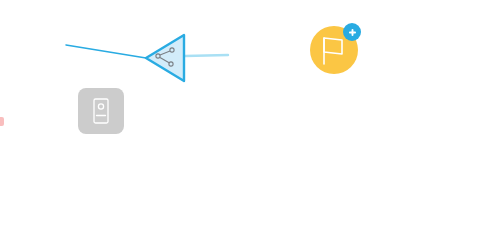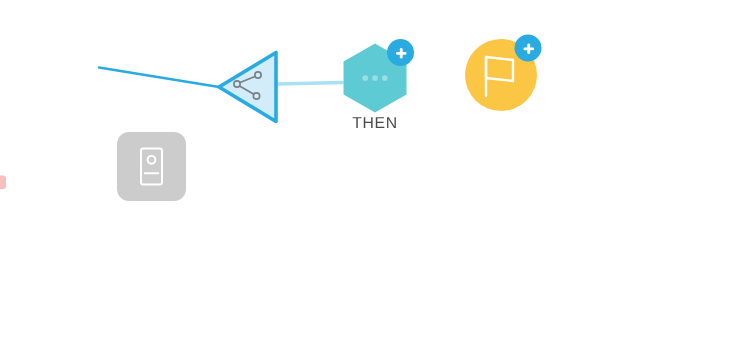--- a/index.html
+++ b/index.html
@@ -73,37 +73,20 @@
       <g stroke="#7a7f85" stroke-width="1.1" fill="none">
         <circle cx="16" cy="28" r="2.1"></circle>
         <circle cx="30" cy="22" r="2.1"></circle>
         <circle cx="29" cy="36" r="2.1"></circle>
         <path d="M18 27 L28 23"></path>
         <path d="M18 29.5 L27.5 35"></path>
       </g>
     </svg>
   </div>
 
-  <div class="node" style="left:224px; top:27px; width:56px; height:62px;">
-    <svg class="node-shape" width="52" height="50" viewBox="0 0 52 50">
-      <polygon points="26,2 47,14 47,36 26,48 5,36 5,14" fill="#5ecbd4"></polygon>
-      <g fill="#9adee3">
-        <circle cx="19.5" cy="25" r="1.9"></circle>
-        <circle cx="26" cy="25" r="1.9"></circle>
-        <circle cx="32.5" cy="25" r="1.9"></circle>
-      </g>
-    </svg>
-    <div class="badge" style="left:34px; top:-1px; width:18px; height:18px; background:#29abe2;">
-      <svg class="badge-glyph" width="11" height="11" viewBox="0 0 11 11">
-        <rect x="2" y="4.6" width="7" height="1.9" rx="0.9" fill="#ffffff"></rect>
-        <rect x="4.55" y="2" width="1.9" height="7" rx="0.9" fill="#ffffff"></rect>
-      </svg>
-    </div>
-    <div class="node-label" style="left:-34px; top:49px;">THEN</div>
-  </div>
 
   <div class="node" style="left:308px; top:24px; width:56px; height:56px;">
     <svg class="node-shape" width="52" height="52" viewBox="0 0 52 52">
       <circle cx="26" cy="26" r="24" fill="#fbc644"></circle>
       <g stroke="#ffffff" stroke-width="1.6" fill="none" stroke-linecap="round" stroke-linejoin="round">
         <path d="M16 14 L16 40"></path>
         <path d="M16 14 L34 16 L34 30 L16 28 Z"></path>
       </g>
     </svg>
     <div class="badge" style="left:35px; top:-1px; width:18px; height:18px; background:#29abe2;">

